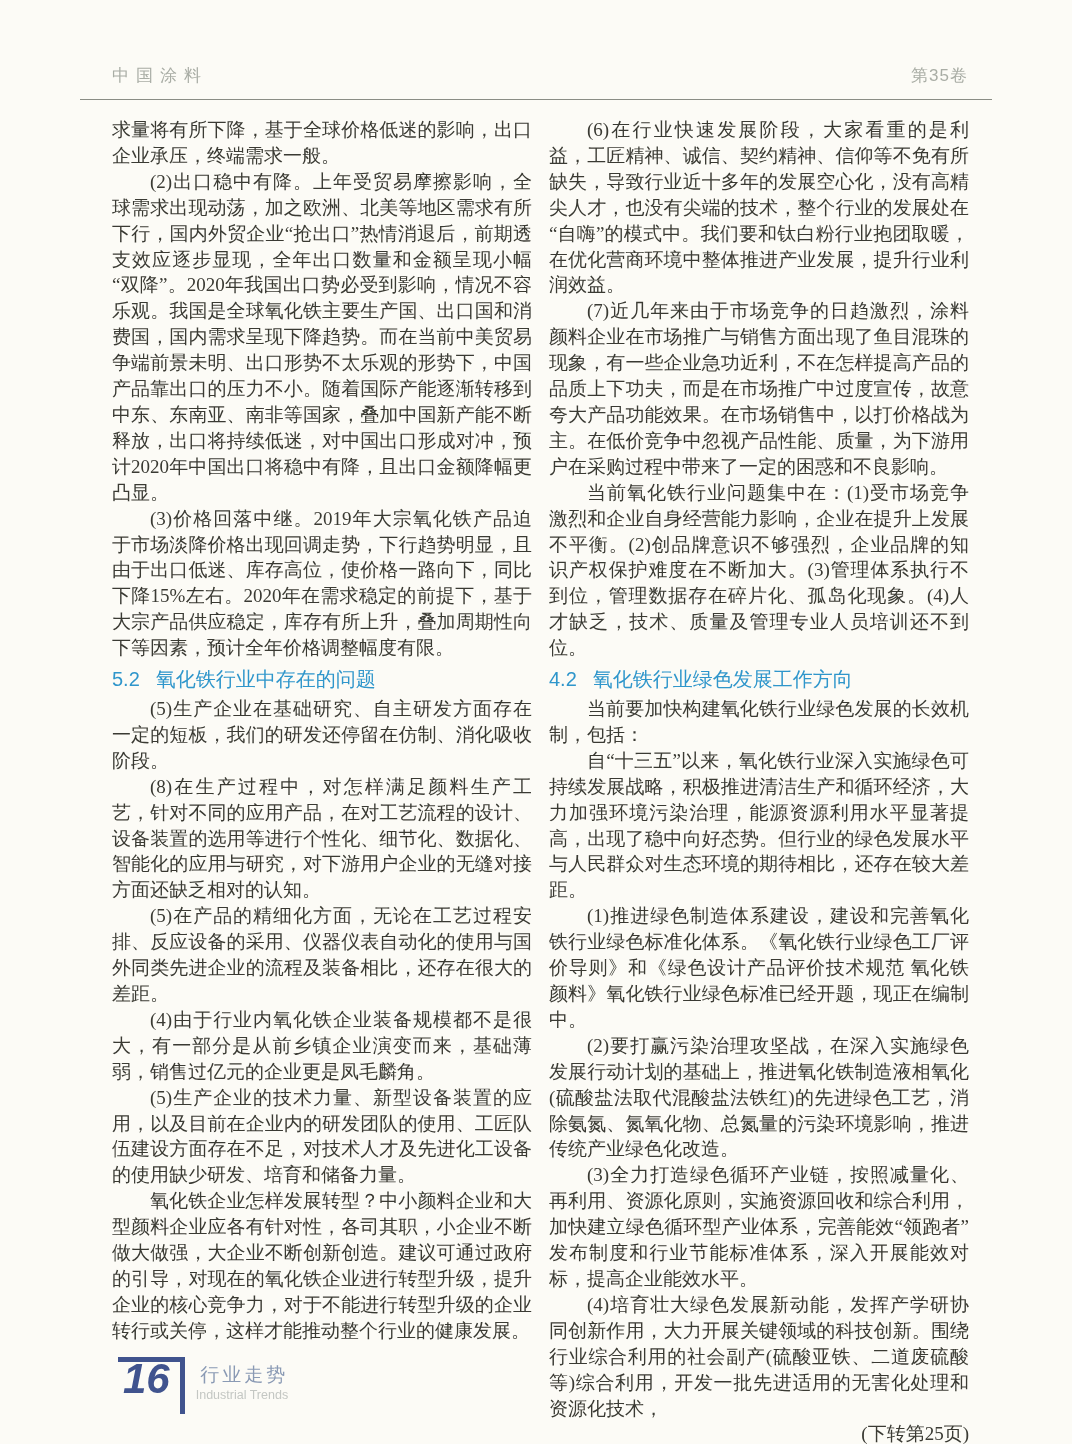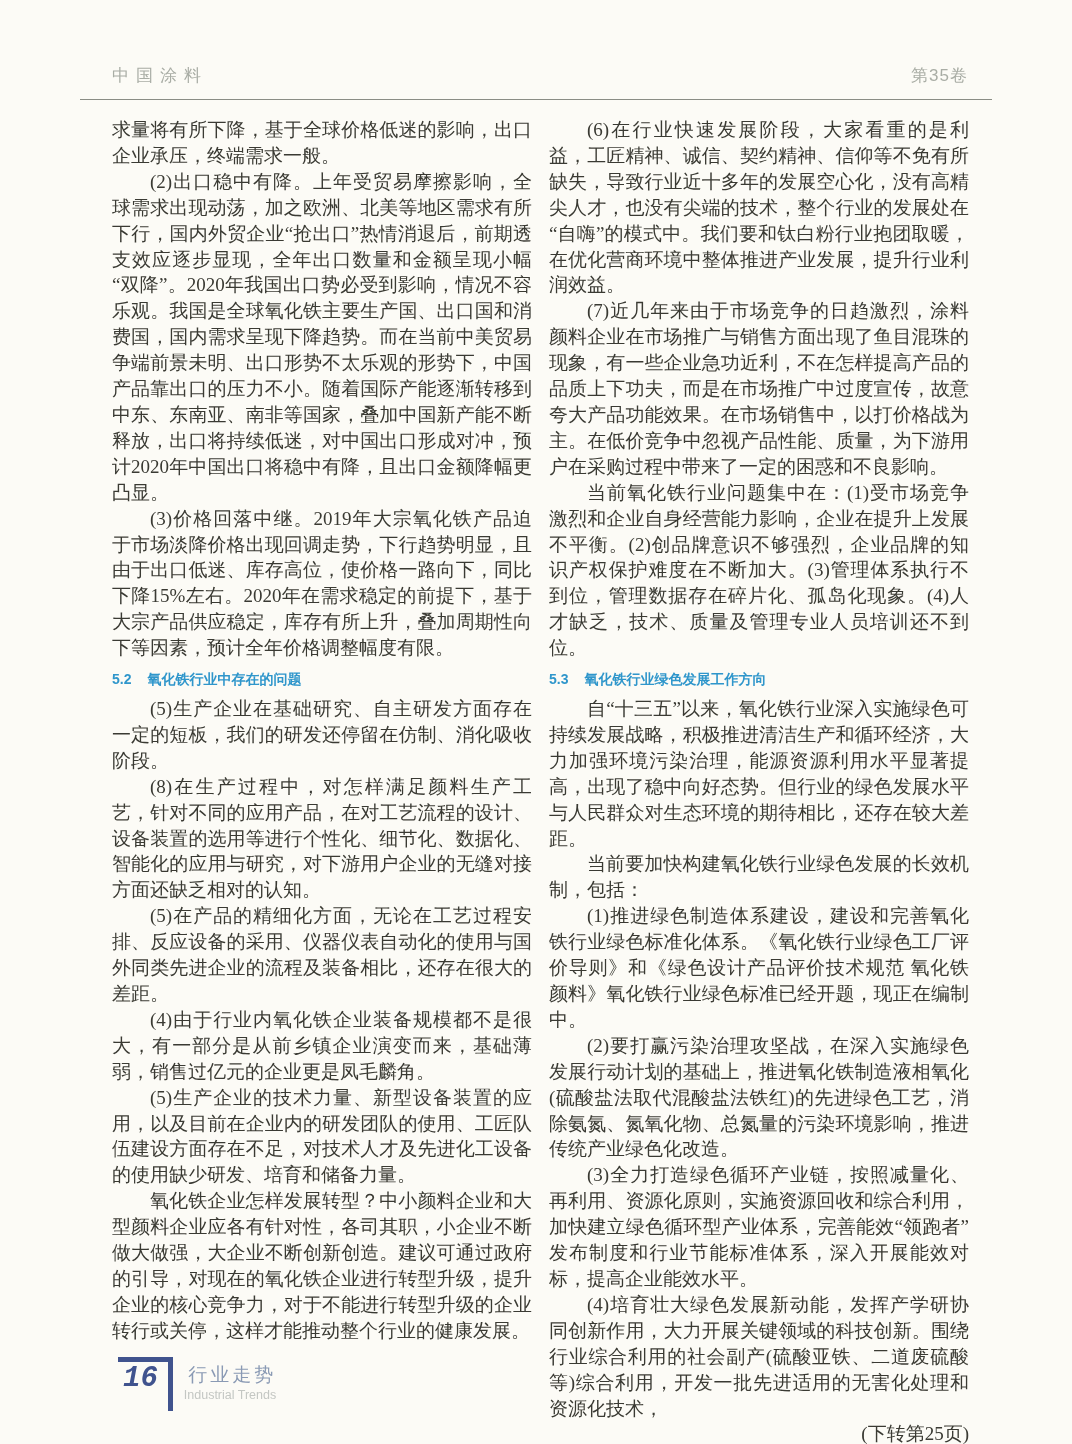--- a/index.html
+++ b/index.html
@@ -48,40 +48,40 @@
     text-align:justify;
     text-justify:inter-ideograph;
     text-indent:2em;
     word-break:break-all;
   }
   .para.cont{text-indent:0;}
   .para.align-right{text-align:right;text-indent:0;}
   .sec-heading{
     margin:3px 0 2px 0;
     font-family:"Liberation Sans","DejaVu Sans",sans-serif;
-    font-size:14px;
-    font-weight:700;
+    font-size:20px;
+    font-weight:400;
     line-height:30px;
     color:var(--accent-blue);
   }
   .sec-num{margin-right:16px;}
   .footer{
     position:absolute;left:118px;top:1357px;
     display:flex;align-items:flex-start;
   }
   .pn{
     border-top:5px solid var(--footer-navy);
     border-right:5px solid var(--footer-navy);
     padding:2px 10px 17px 5px;
   }
   .pn-text{
-    font-family:Liberation Mono, monospace;
+    font-family:Liberation Sans, sans-serif;
     font-style:italic;
     font-weight:700;
-    font-size:29px;
+    font-size:42px;
     line-height:30px;
     color:var(--footer-navy);
     text-align:right;
   }
   .footer-labels{margin-left:11px;padding-top:5px;text-align:right;}
   .footer-section{
     font-family:"Liberation Sans","DejaVu Sans",sans-serif;
     font-size:19px;
     letter-spacing:3px;
     color:var(--footer-label);
@@ -114,23 +114,23 @@
         <p class="para">(8)在生产过程中，对怎样满足颜料生产工艺，针对不同的应用产品，在对工艺流程的设计、设备装置的选用等进行个性化、细节化、数据化、智能化的应用与研究，对下游用户企业的无缝对接方面还缺乏相对的认知。</p>
         <p class="para">(5)在产品的精细化方面，无论在工艺过程安排、反应设备的采用、仪器仪表自动化的使用与国外同类先进企业的流程及装备相比，还存在很大的差距。</p>
         <p class="para">(4)由于行业内氧化铁企业装备规模都不是很大，有一部分是从前乡镇企业演变而来，基础薄弱，销售过亿元的企业更是凤毛麟角。</p>
         <p class="para">(5)生产企业的技术力量、新型设备装置的应用，以及目前在企业内的研发团队的使用、工匠队伍建设方面存在不足，对技术人才及先进化工设备的使用缺少研发、培育和储备力量。</p>
         <p class="para">氧化铁企业怎样发展转型？中小颜料企业和大型颜料企业应各有针对性，各司其职，小企业不断做大做强，大企业不断创新创造。建议可通过政府的引导，对现在的氧化铁企业进行转型升级，提升企业的核心竞争力，对于不能进行转型升级的企业转行或关停，这样才能推动整个行业的健康发展。</p>
       </div>
     <div class="col">
         <p class="para">(6)在行业快速发展阶段，大家看重的是利益，工匠精神、诚信、契约精神、信仰等不免有所缺失，导致行业近十多年的发展空心化，没有高精尖人才，也没有尖端的技术，整个行业的发展处在“自嗨”的模式中。我们要和钛白粉行业抱团取暖，在优化营商环境中整体推进产业发展，提升行业利润效益。</p>
         <p class="para">(7)近几年来由于市场竞争的日趋激烈，涂料颜料企业在市场推广与销售方面出现了鱼目混珠的现象，有一些企业急功近利，不在怎样提高产品的品质上下功夫，而是在市场推广中过度宣传，故意夸大产品功能效果。在市场销售中，以打价格战为主。在低价竞争中忽视产品性能、质量，为下游用户在采购过程中带来了一定的困惑和不良影响。</p>
         <p class="para">当前氧化铁行业问题集中在：(1)受市场竞争激烈和企业自身经营能力影响，企业在提升上发展不平衡。(2)创品牌意识不够强烈，企业品牌的知识产权保护难度在不断加大。(3)管理体系执行不到位，管理数据存在碎片化、孤岛化现象。(4)人才缺乏，技术、质量及管理专业人员培训还不到位。</p>
-        <div class="sec-heading"><span class="sec-num">5.3</span><span class="sec-title">氧化铁行业绿色发展工作方向</span></div>
+        <div class="sec-heading"><span class="sec-num">4.2</span><span class="sec-title">氧化铁行业绿色发展工作方向</span></div>
+        <p class="para">当前要加快构建氧化铁行业绿色发展的长效机制，包括：</p>
         <p class="para">自“十三五”以来，氧化铁行业深入实施绿色可持续发展战略，积极推进清洁生产和循环经济，大力加强环境污染治理，能源资源利用水平显著提高，出现了稳中向好态势。但行业的绿色发展水平与人民群众对生态环境的期待相比，还存在较大差距。</p>
-        <p class="para">当前要加快构建氧化铁行业绿色发展的长效机制，包括：</p>
         <p class="para">(1)推进绿色制造体系建设，建设和完善氧化铁行业绿色标准化体系。《氧化铁行业绿色工厂评价导则》和《绿色设计产品评价技术规范 氧化铁颜料》氧化铁行业绿色标准已经开题，现正在编制中。</p>
         <p class="para">(2)要打赢污染治理攻坚战，在深入实施绿色发展行动计划的基础上，推进氧化铁制造液相氧化(硫酸盐法取代混酸盐法铁红)的先进绿色工艺，消除氨氮、氮氧化物、总氮量的污染环境影响，推进传统产业绿色化改造。</p>
         <p class="para">(3)全力打造绿色循环产业链，按照减量化、再利用、资源化原则，实施资源回收和综合利用，加快建立绿色循环型产业体系，完善能效“领跑者”发布制度和行业节能标准体系，深入开展能效对标，提高企业能效水平。</p>
         <p class="para">(4)培育壮大绿色发展新动能，发挥产学研协同创新作用，大力开展关键领域的科技创新。围绕行业综合利用的社会副产(硫酸亚铁、二道废硫酸等)综合利用，开发一批先进适用的无害化处理和资源化技术，</p>
         <p class="para align-right">(下转第25页)</p>
       </div>
   </div>
 
   <div class="footer">
     <div class="pn">

